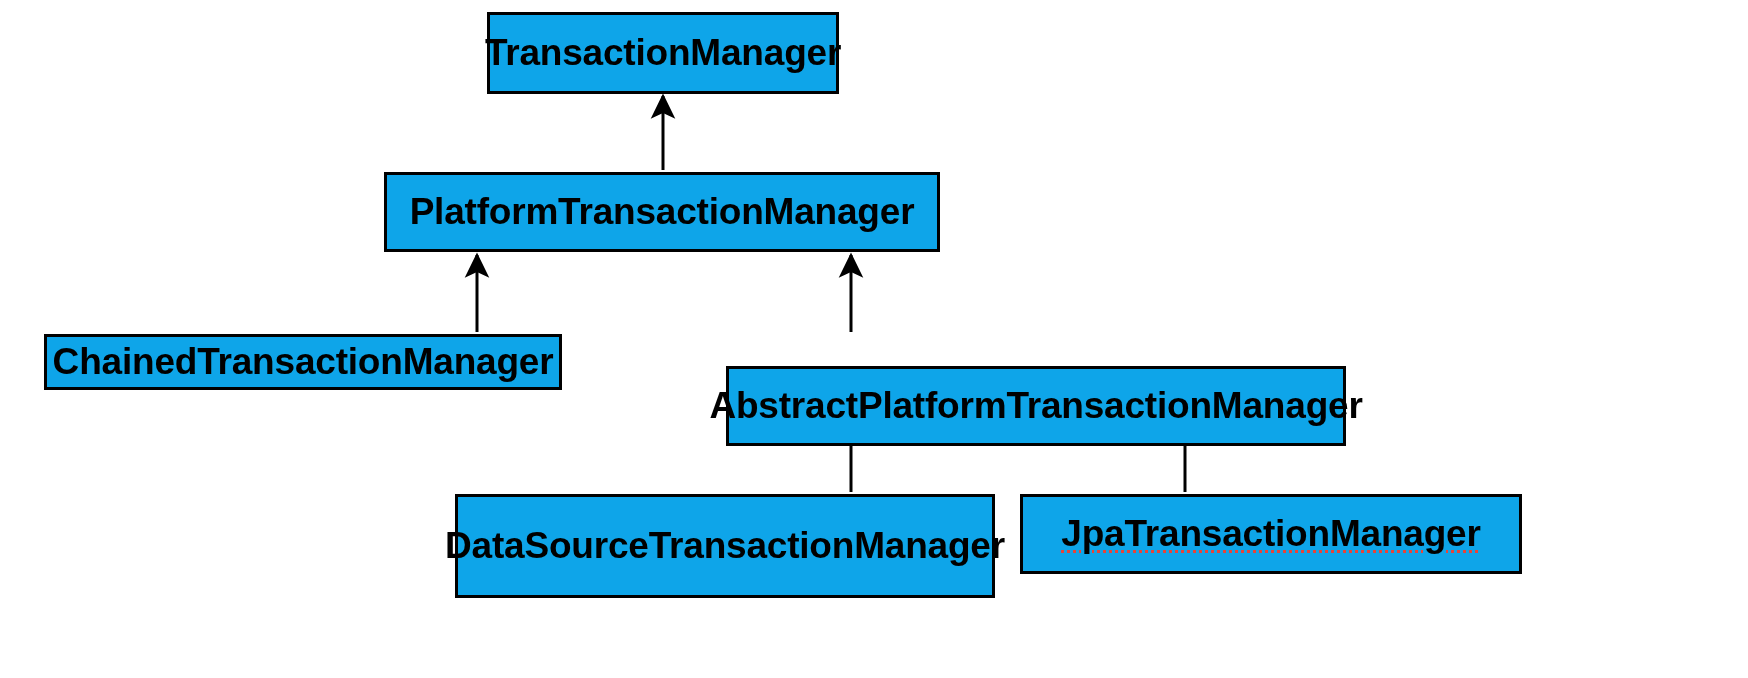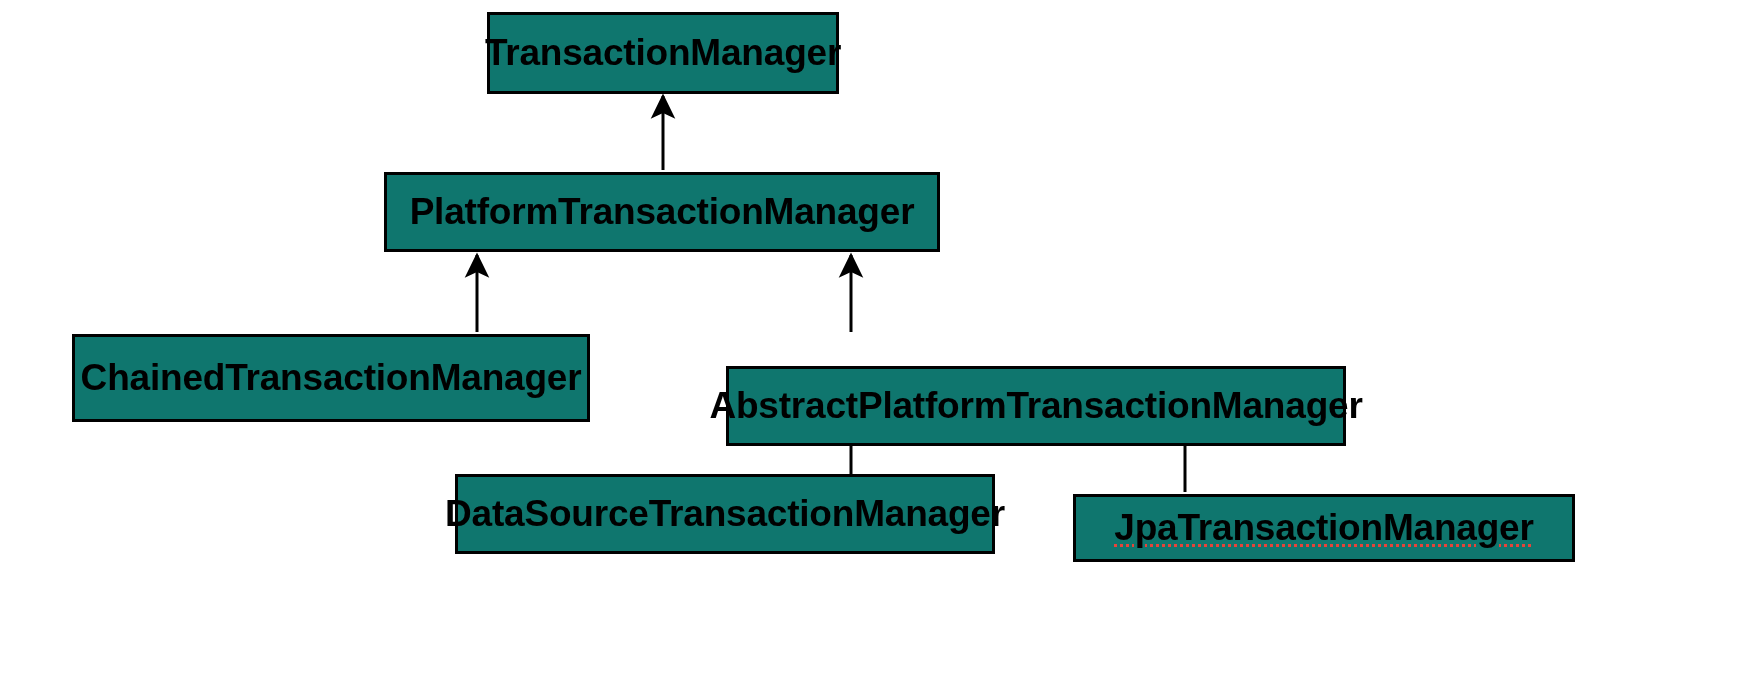--- a/index.html
+++ b/index.html
@@ -24,21 +24,21 @@
     position: absolute;
     left: 0;
     top: 0;
     width: 1748px;
     height: 678px;
     pointer-events: none;
   }
   .node {
     position: absolute;
     box-sizing: border-box;
-    background: #0f766e;
+    background: #0ea5e9;
     border: 3px solid #000000;
     display: flex;
     align-items: center;
     justify-content: center;
     padding: 0 18px;
   }
   .node-label {
     font-family: "Liberation Sans", sans-serif;
     font-weight: bold;
     font-size: 37px;
@@ -75,27 +75,27 @@
       </g>
   </svg>
 
   <div id="nodes">
       <div class="node" style="left: 487px; top: 12px; width: 352px; height: 82px; border-color: rgb(0, 0, 0);">
         <span class="node-label" style="color: rgb(0, 0, 0);">TransactionManager</span>
       </div>
       <div class="node" style="left: 384px; top: 172px; width: 556px; height: 80px; border-color: rgb(0, 0, 0); justify-content: center;">
         <span class="node-label" style="color: rgb(0, 0, 0);">PlatformTransactionManager</span>
       </div>
-      <div class="node" style="left: 72px; top: 334px; width: 518px; height: 88px; border-color: rgb(0, 0, 0); text-align: right;">
+      <div class="node" style="left: 44px; top: 334px; width: 518px; height: 56px; border-color: rgb(0, 0, 0); text-align: right;">
         <span class="node-label" style="color: rgb(0, 0, 0);">ChainedTransactionManager</span>
       </div>
       <div class="node" style="left: 726px; top: 334px; width: 620px; height: 80px; border-color: rgb(0, 0, 0); margin-top: 32px;">
         <span class="node-label" style="color: rgb(0, 0, 0);">AbstractPlatformTransactionManager</span>
       </div>
-      <div class="node" style="left: 455px; top: 474px; width: 540px; height: 80px; border-color: rgb(0, 0, 0);">
+      <div class="node" style="left: 455px; top: 494px; width: 540px; height: 104px; border-color: rgb(0, 0, 0);">
         <span class="node-label" style="color: rgb(0, 0, 0);">DataSourceTransactionManager</span>
       </div>
-      <div class="node" style="left: 1073px; top: 494px; width: 502px; height: 68px; border-color: rgb(0, 0, 0);">
+      <div class="node" style="left: 1020px; top: 494px; width: 502px; height: 80px; border-color: rgb(0, 0, 0);">
         <span class="node-label misspelled" style="color: rgb(0, 0, 0); text-decoration-color: rgb(232, 68, 58);">JpaTransactionManager</span>
       </div>
     </div>
 
 </div>
 
 </body></html>

